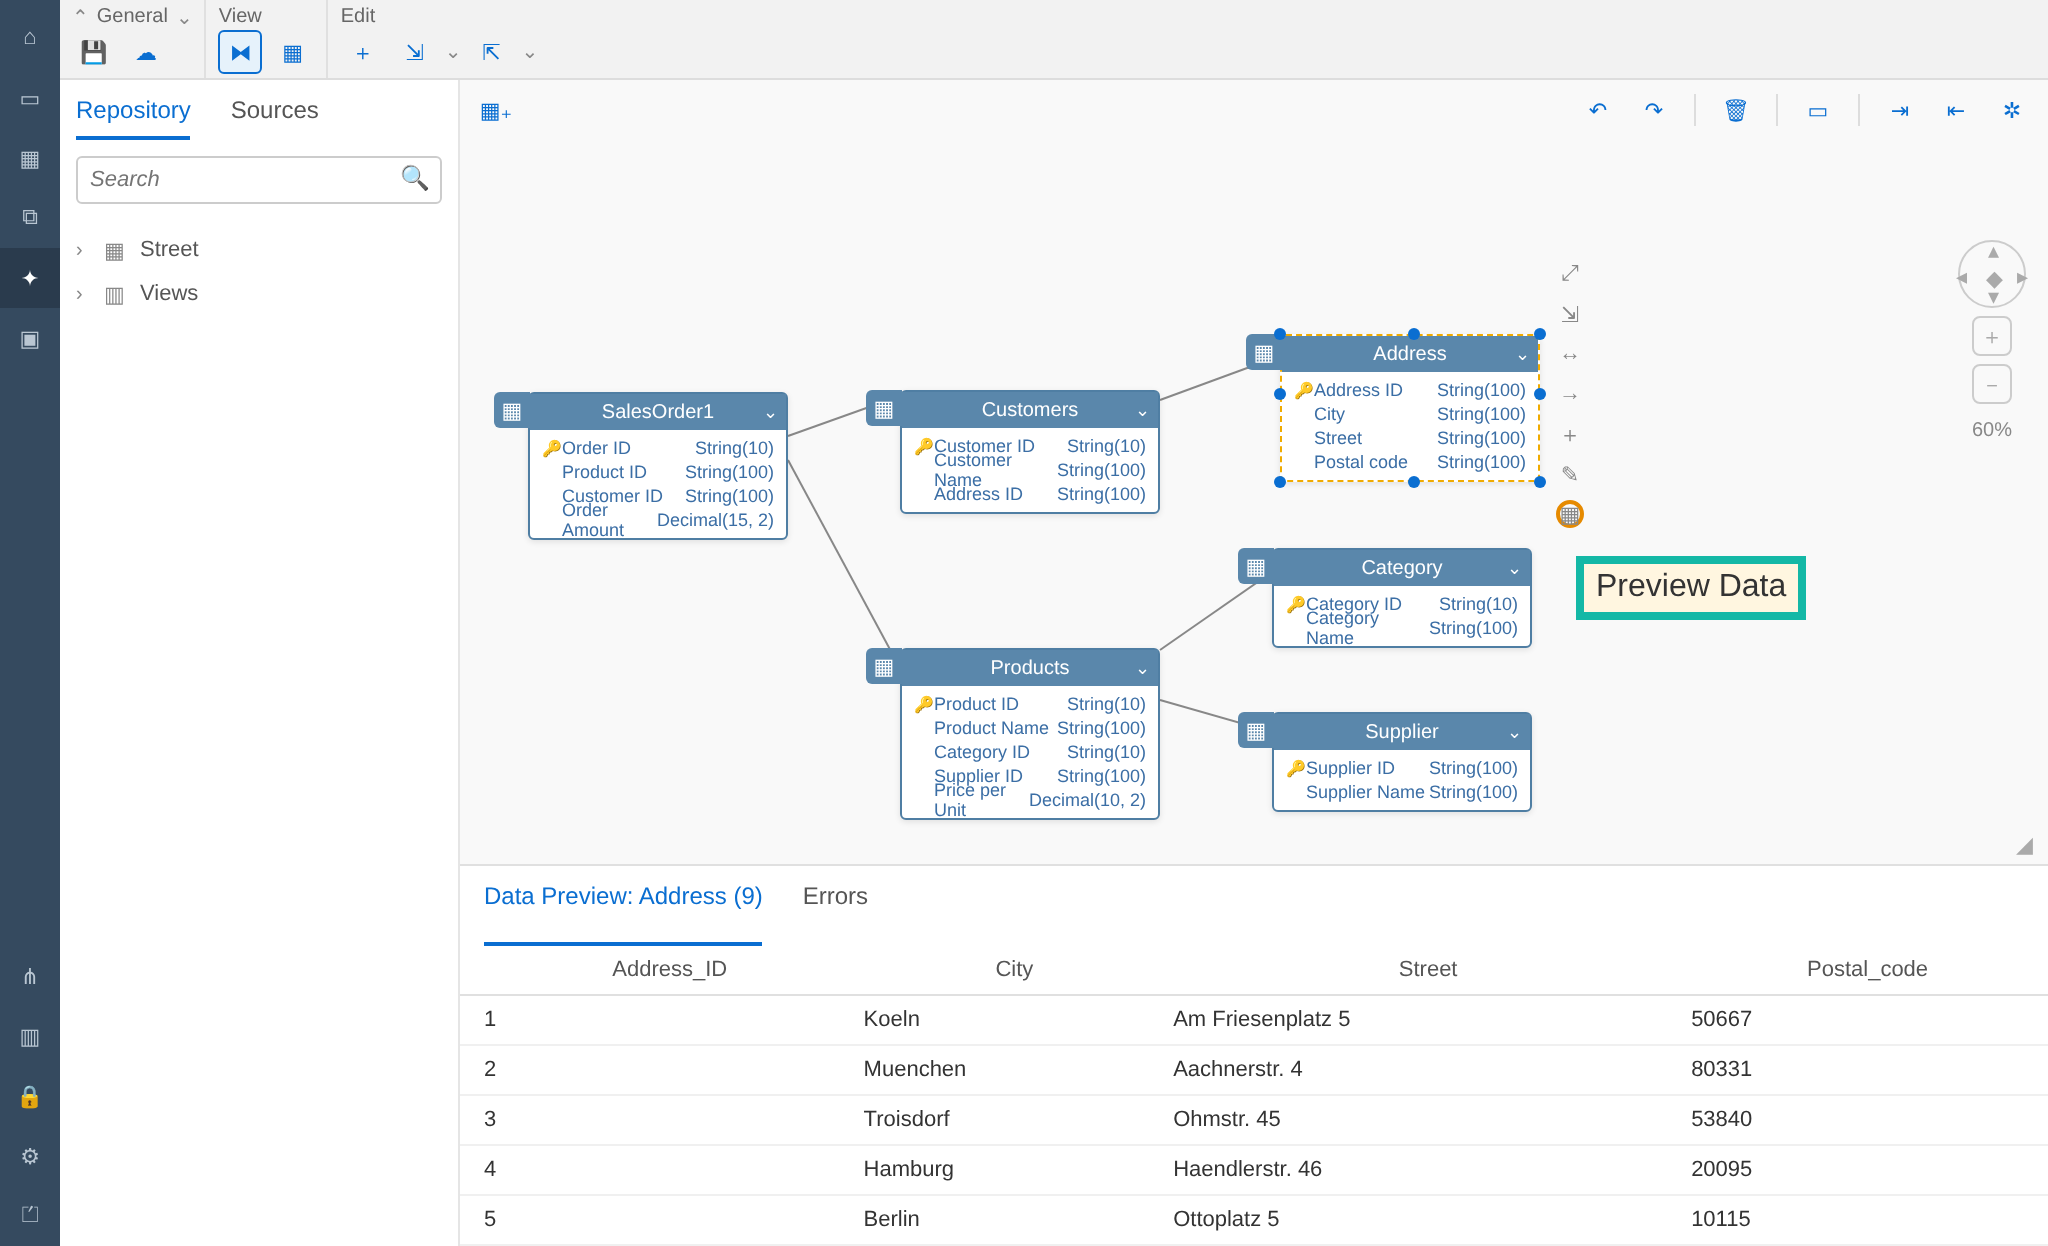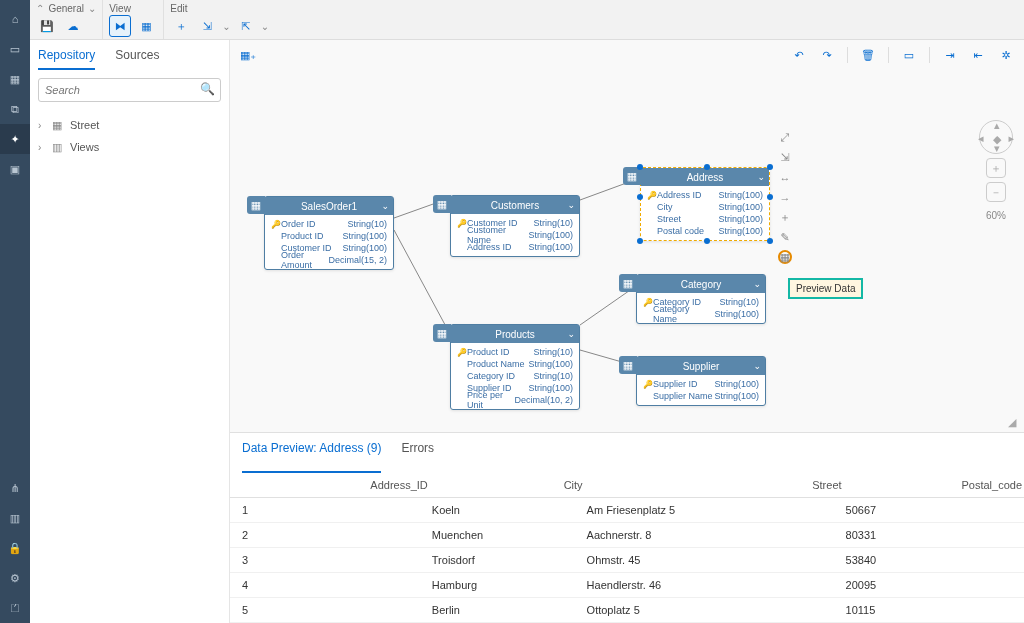--- a/index.html
+++ b/index.html
@@ -171,34 +171,34 @@
   align-items: center;
   gap: 4px;
   color: #aaa;
 }
 .nav-circle { width: 34px; height: 34px; border: 1px solid #ccc; border-radius: 50%; position: relative; }
 .nav-square { width: 20px; height: 20px; border: 1px solid #ccc; border-radius: 4px; display: flex; align-items: center; justify-content: center; }
 .zoom-label { font-size: 10px; color: #888; margin-top: 4px; }
 .tooltip {
   position: absolute;
   background: #fff6e0;
-  border: 2px solid #14b8a6;
+  border: 4px solid #14b8a6;
   padding: 3px 6px;
-  font-size: 10px;
+  font-size: 16px;
   color: #333;
 }
 .preview {
   border-top: 1px solid #e0e0e0;
   background: #fff;
 }
 .pv-tabs { display: flex; gap: 20px; padding: 8px 12px 0 12px; }
 .pv-tab { font-size: 12px; color: #555; padding-bottom: 16px; cursor: pointer; }
 .pv-tab.active { color: #0a6ed1; border-bottom: 2px solid #0a6ed1; }
 .pv-table { width: 100%; border-collapse: collapse; }
-.pv-table th { text-align: right; font-weight: normal; color: #555; border-bottom: 1px solid #e0e0e0; padding: 6px 2px 6px 2px; font-size: 11px; }
+.pv-table th { text-align: center; font-weight: normal; color: #555; border-bottom: 1px solid #e0e0e0; padding: 6px 2px 6px 2px; font-size: 11px; }
 .pv-table td { border-bottom: 1px solid #f0f0f0; padding: 6px 2px; color: #333; font-size: 11px; }
 .pv-table th:first-child, .pv-table td:first-child { padding-left: 12px; }
 .expand-handle {
   position: absolute;
   bottom: 4px;
   right: 4px;
   width: 12px; height: 12px;
   color: #aaa;
 }
 .entity-toolbar {
@@ -529,21 +529,21 @@
             <tbody id="pv-body">
                 <tr>
                   <td>1</td>
                   <td>Koeln</td>
                   <td>Am Friesenplatz 5</td>
                   <td>50667</td>
                 </tr>
                 <tr>
                   <td>2</td>
                   <td>Muenchen</td>
-                  <td>Aachnerstr. 8</td>
+                  <td>Aachnerstr. 4</td>
                   <td>80331</td>
                 </tr>
                 <tr>
                   <td>3</td>
                   <td>Troisdorf</td>
                   <td>Ohmstr. 45</td>
                   <td>53840</td>
                 </tr>
                 <tr>
                   <td>4</td>

